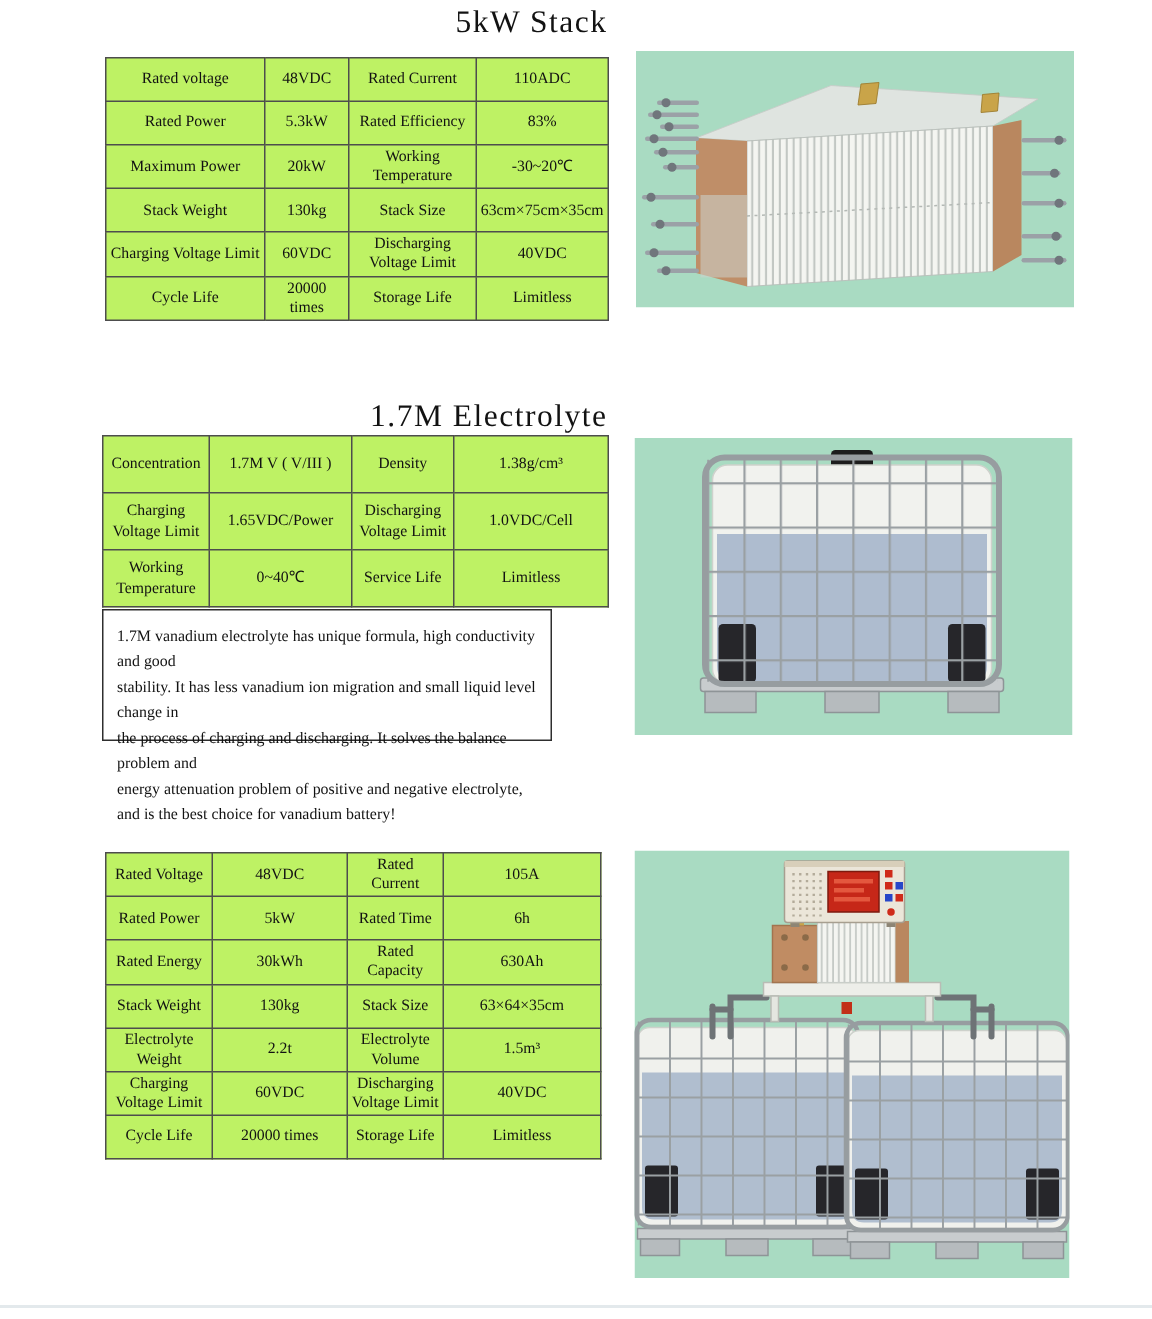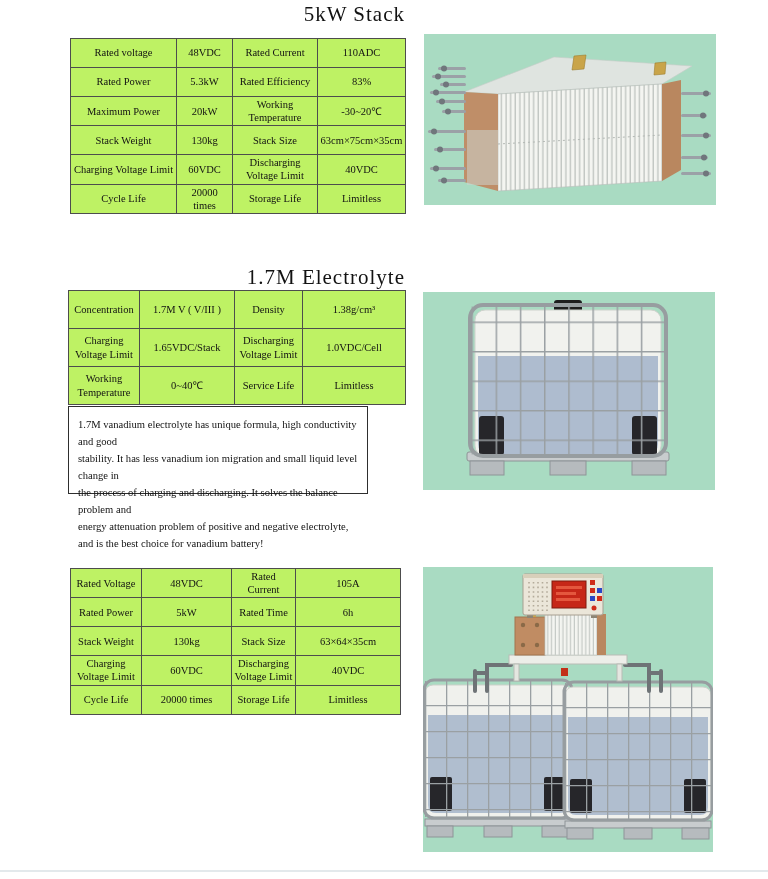--- a/index.html
+++ b/index.html
@@ -148,21 +148,21 @@
       </colgroup>
     <tbody>
         <tr>
           <td>Concentration</td>
           <td>1.7M V ( V/III )</td>
           <td>Density</td>
           <td>1.38g/cm³</td>
         </tr>
         <tr>
           <td>Charging Voltage Limit</td>
-          <td>1.65VDC/Stack</td>
+          <td>1.65VDC/Power</td>
           <td>Discharging Voltage Limit</td>
           <td>1.0VDC/Cell</td>
         </tr>
         <tr>
           <td>Working Temperature</td>
           <td>0~40℃</td>
           <td>Service Life</td>
           <td>Limitless</td>
         </tr>
       </tbody>
@@ -211,24 +211,36 @@
           <td>Rated Current</td>
           <td>105A</td>
         </tr>
         <tr>
           <td>Rated Power</td>
           <td>5kW</td>
           <td>Rated Time</td>
           <td>6h</td>
         </tr>
         <tr>
+          <td>Rated Energy</td>
+          <td>30kWh</td>
+          <td>Rated Capacity</td>
+          <td>630Ah</td>
+        </tr>
+        <tr>
           <td>Stack Weight</td>
           <td>130kg</td>
           <td>Stack Size</td>
           <td>63×64×35cm</td>
+        </tr>
+        <tr>
+          <td>Electrolyte Weight</td>
+          <td>2.2t</td>
+          <td>Electrolyte Volume</td>
+          <td>1.5m³</td>
         </tr>
         <tr>
           <td>Charging Voltage Limit</td>
           <td>60VDC</td>
           <td>Discharging Voltage Limit</td>
           <td>40VDC</td>
         </tr>
         <tr>
           <td>Cycle Life</td>
           <td>20000 times</td>

